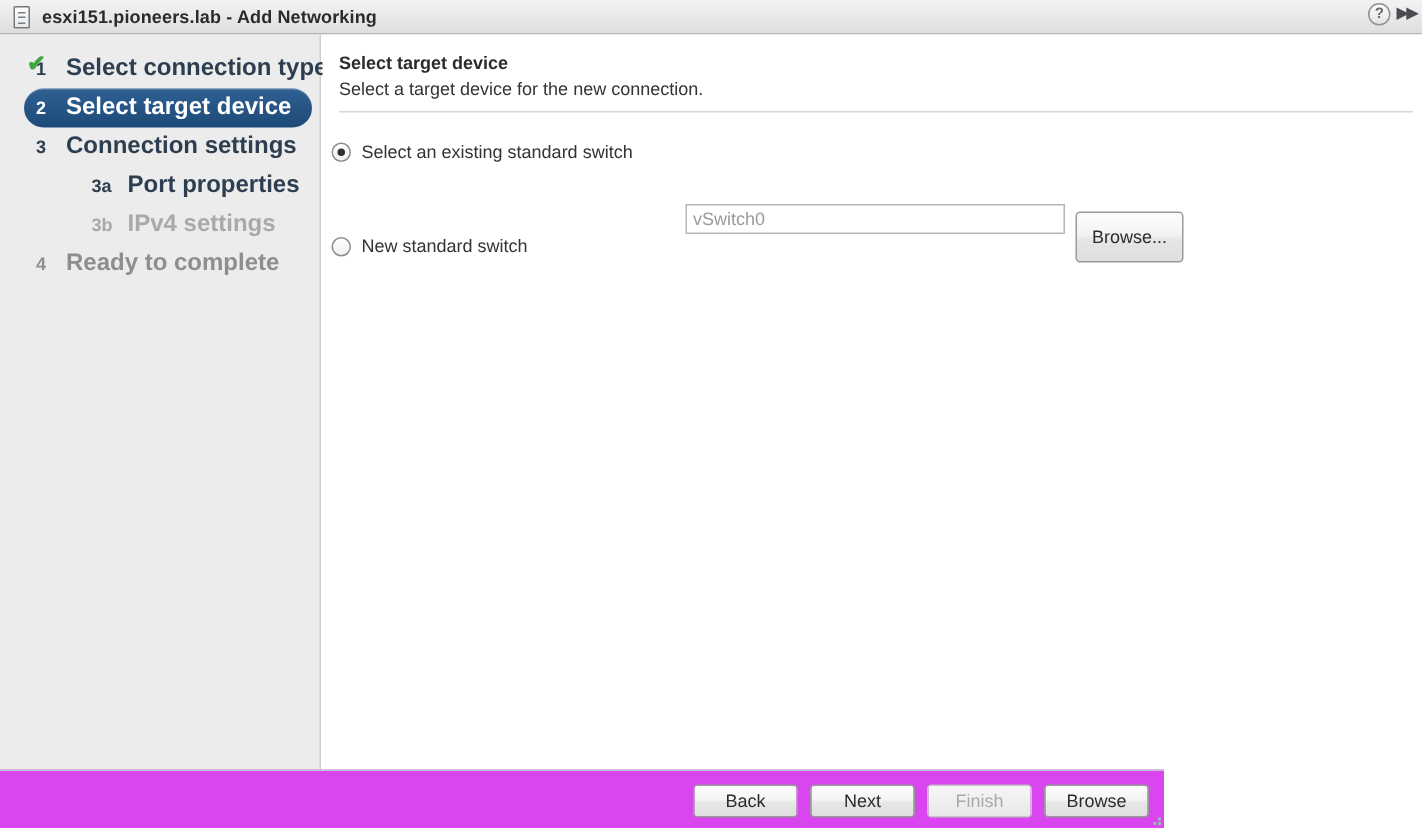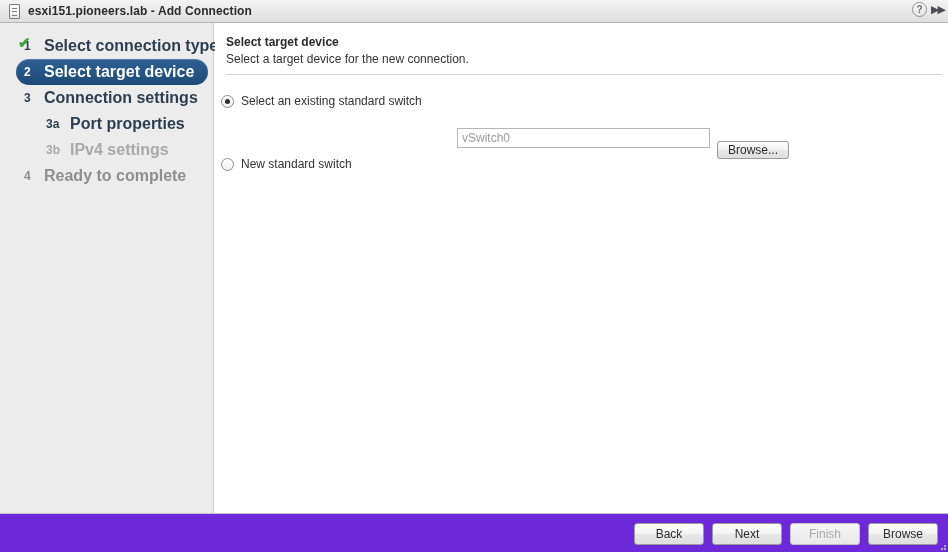--- a/index.html
+++ b/index.html
@@ -126,21 +126,21 @@
     flex: 0 0 auto;
   }
   .step .lbl {
     font-size: 16px;
     font-weight: bold;
     color: #2c3e50;
   }
   .step.sub {
     margin-left: 38px;
   }
-  .step.sub .num { width: 24px; }
+  .step.sub .num { width: 24px; margin-left: 15px; }
   .step.sub .lbl,
   .step.sub .num { font-weight: bold; }
   .step.selected {
     background: linear-gradient(to bottom, #2f6093 0%, #1d4a77 100%);
     box-shadow: inset 0 1px 0 rgba(255,255,255,0.18);
   }
   .step.selected .num,
   .step.selected .lbl { color: #ffffff; }
   .step.dim .num,
   .step.dim .lbl { color: #a9a9a9; font-weight: bold; }
@@ -242,42 +242,42 @@
     background: #ffffff;
     font-family: "Liberation Sans", sans-serif;
     font-size: 12px;
     color: #ef4444;
     padding: 0 4px;
     outline: none;
   }
   .switch-input::placeholder { color: #9b9b9b; }
   .browse-btn {
     margin-left: 7px;
-    height: 18px;
+    height: 34px;
     min-width: 72px;
     padding: 0 10px;
     box-sizing: border-box;
     border: 1px solid #9a9a9a;
     border-radius: 3px;
     background: linear-gradient(to bottom, #fdfdfd 0%, #f3f3f3 45%, #e6e6e6 55%, #dedede 100%);
     font-family: "Liberation Sans", sans-serif;
     font-size: 12px;
     color: #2b2b2b;
     cursor: default;
     margin-top: 24px;
   }
 
   
   .footer {
     position: absolute;
     left: 0;
     top: 513px;
-    width: 948px;
+    width: 776px;
     height: 39px;
-    background: #6d28d9;
+    background: #d946ef;
     border-top: 1px solid #c2c7ce;
     box-sizing: border-box;
   }
   .footer-buttons {
     position: absolute;
     right: 10px;
     top: 9px;
     display: flex;
     gap: 8px;
   }
@@ -318,21 +318,21 @@
   .grip i:nth-child(2) { right: 3px; bottom: 0px; }
   .grip i:nth-child(3) { right: 0px; bottom: 3px; }
 </style>
 </head>
 <body>
 
 <div class="window">
 
   <div class="titlebar">
     <span class="title-icon"></span>
-    <span class="title-text">esxi151.pioneers.lab - Add Connection</span>
+    <span class="title-text">esxi151.pioneers.lab - Add Networking</span>
     <span class="title-actions">
       <span class="help-icon">?</span>
       <span class="chev-icon">▶▶</span>
     </span>
   </div>
 
   <div class="sidebar">
 
     <div class="step">
       <span class="check-icon">✔</span>

